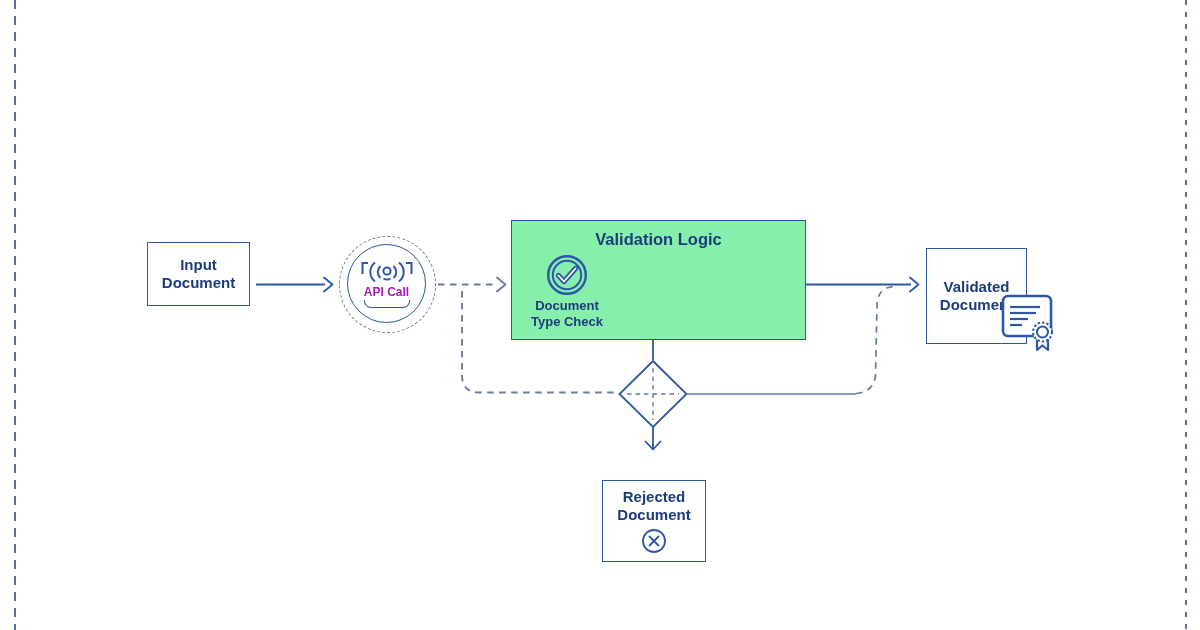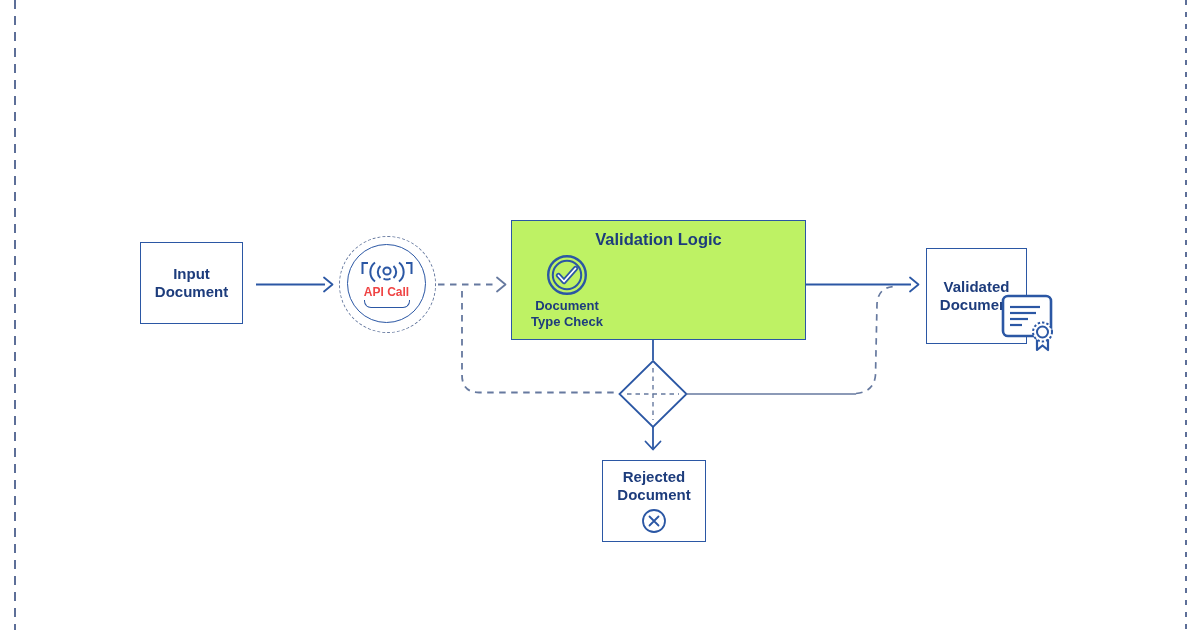--- a/index.html
+++ b/index.html
@@ -22,29 +22,29 @@
   .api-outer{
     position:absolute;left:339px;top:236px;width:97px;height:97px;
     border:1.6px dashed #66799f;border-radius:50%;box-sizing:border-box;
   }
   .api-inner{
     position:absolute;left:7px;top:7px;width:79px;height:79px;
     border:1.6px solid #2b57a4;border-radius:50%;background:#fff;
     box-sizing:border-box;display:flex;flex-direction:column;align-items:center;
     justify-content:center;padding-top:2px;
   }
-  .api-label{color:#ef4444;font-weight:bold;font-size:12px;line-height:1;margin-top:1px;}
+  .api-label{color:#a21caf;font-weight:bold;font-size:12px;line-height:1;margin-top:1px;}
   .api-bottom-bracket{
     width:46px;height:8px;margin-top:2px;box-sizing:border-box;
     border:1.6px solid #2b57a4;border-top:none;border-radius:0 0 7px 7px;
   }
   
   .validation-panel{
     position:absolute;left:511px;top:220px;width:295px;height:120px;
-    border:1.6px solid #2b57a4;background:#bef264;box-sizing:border-box;
+    border:1.6px solid #2b57a4;background:#86efac;box-sizing:border-box;
     display:flex;flex-direction:column;align-items:center;
   }
   .validation-title{
     color:#1d3c7c;font-weight:bold;font-size:16.5px;margin-top:9px;
   }
   .validation-row{
     display:flex;width:100%;margin-top:5px;justify-content:space-between;
     padding:0 6px;box-sizing:border-box;
   }
   .check-item{
@@ -84,21 +84,21 @@
     <path d="M653,427 V448" stroke="#2b57a4" stroke-width="1.8"></path>
     <path d="M645.5,441.5 L653,449.5 L660.5,441.5" stroke="#2b57a4" stroke-width="1.8" stroke-linecap="round" stroke-linejoin="round"></path>
 
     <path d="M806,284.5 H911" stroke="#2b57a4" stroke-width="1.8"></path>
     <path d="M910,277.5 L918.5,284.5 L910,291.5" stroke="#2b57a4" stroke-width="1.8" stroke-linecap="round" stroke-linejoin="round"></path>
 
     <path d="M686.5,394 H856" stroke="#66799f" stroke-width="1.7"></path>
     <path d="M856,393.5 Q874,392 875.5,375 L877,304 Q878,288 893,286.5" stroke="#66799f" stroke-width="1.7" stroke-dasharray="6.5 5.5"></path>
   </svg>
 
-  <div class="node-box" style="left:140px;top:242px;width:103px;height:82px;">
+  <div class="node-box" style="left:147px;top:242px;width:103px;height:64px;">
     <div class="node-label">Input
 Document</div>
   </div>
 
   <div class="api-outer">
     <div class="api-inner">
       <svg width="54" height="24" viewBox="0 0 54 24" fill="none">
         <path d="M8,2 H2.5 V13" stroke="#2b57a4" stroke-width="2"></path>
         <path d="M46,2 H51.5 V13" stroke="#2b57a4" stroke-width="2"></path>
         <path d="M15,1.5 A12 12 0 0 0 15,20.5" stroke="#2b57a4" stroke-width="2"></path>
@@ -142,21 +142,21 @@
     <rect x="3" y="4" width="48" height="40" rx="5" fill="#ffffff" stroke="#2b57a4" stroke-width="2.6"></rect>
     <path d="M10,15 H40" stroke="#2b57a4" stroke-width="2.2"></path>
     <path d="M10,21 H36" stroke="#2b57a4" stroke-width="2.2"></path>
     <path d="M10,27 H28" stroke="#2b57a4" stroke-width="2.2"></path>
     <path d="M10,33 H22" stroke="#2b57a4" stroke-width="2.2"></path>
     <path d="M37,45 V58 L42.5,53.5 L48,58 V45" fill="#ffffff" stroke="#2b57a4" stroke-width="2.2" stroke-linejoin="round"></path>
     <circle cx="42.5" cy="40" r="9.5" fill="#ffffff" stroke="#2b57a4" stroke-width="2" stroke-dasharray="2.4 2"></circle>
     <circle cx="42.5" cy="40" r="5.5" fill="#ffffff" stroke="#2b57a4" stroke-width="2"></circle>
   </svg>
 
-  <div class="node-box" style="left:602px;top:460px;width:104px;height:82px;">
+  <div class="node-box" style="left:602px;top:480px;width:104px;height:82px;">
     <div class="node-label">Rejected
 Document</div>
     <svg class="reject-x" width="26" height="26" viewBox="0 0 26 26" fill="none">
       <circle cx="13" cy="13" r="11" stroke="#2b57a4" stroke-width="1.8"></circle>
       <path d="M8.5,8.5 L17.5,17.5 M17.5,8.5 L8.5,17.5" stroke="#2b57a4" stroke-width="1.8" stroke-linecap="round"></path>
     </svg>
   </div>
 
 </div>
 

